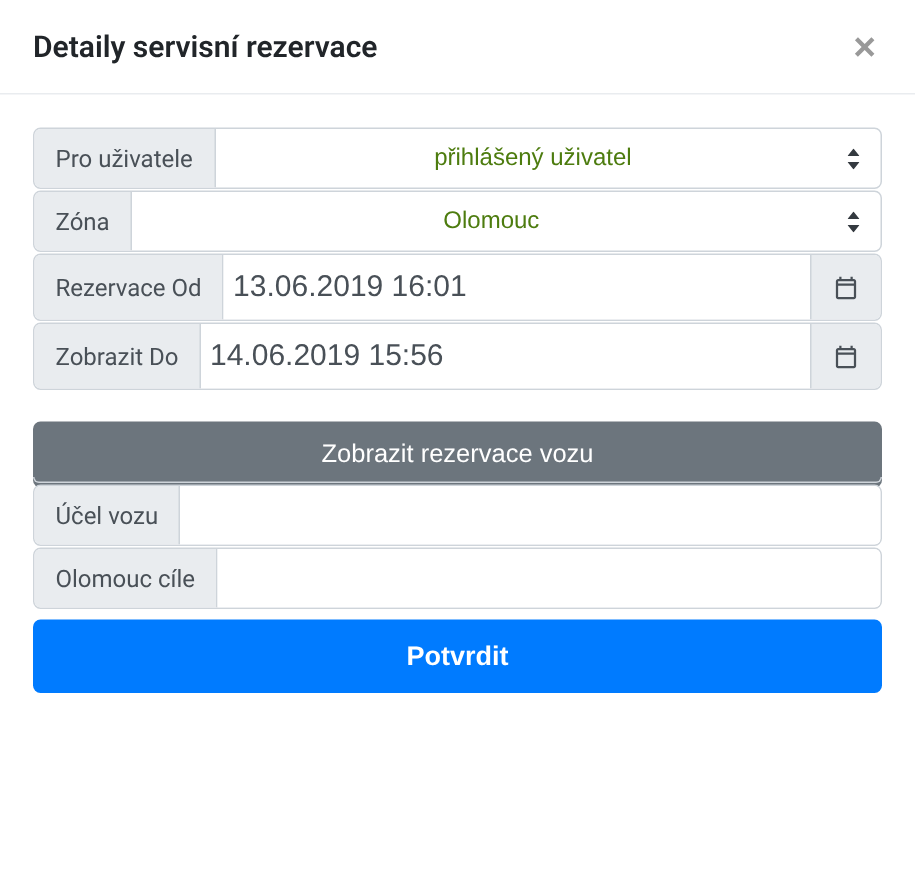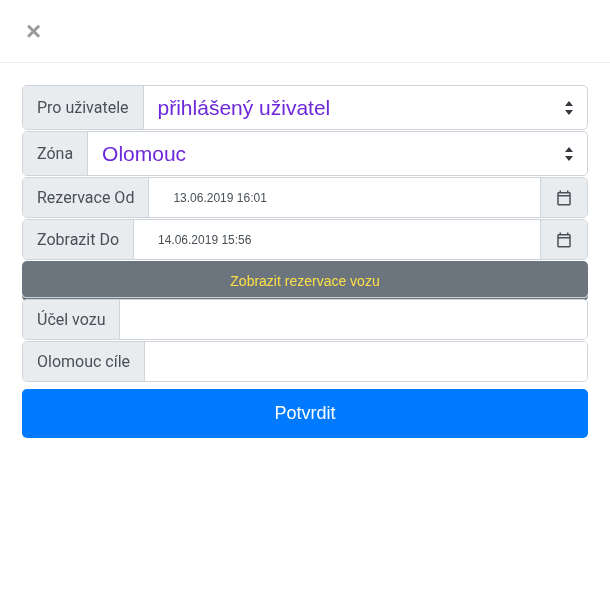--- a/index.html
+++ b/index.html
@@ -68,42 +68,43 @@
     display: flex;
     align-items: center;
   }
   .select-field {
     appearance: none;
     -webkit-appearance: none;
     width: 100%;
     border: none;
     background: transparent;
     padding: 10px 34px 10px 14px;
-    font-size: 21px;
-    color: #6d28d9;
+    font-size: 16px;
+    color: #4d7c0f;
     cursor: pointer;
     outline: none;
+    text-align: center;
   }
   .select-caret {
     position: absolute;
     right: 14px;
     top: 50%;
     transform: translateY(-50%);
     pointer-events: none;
     color: #343a40;
   }
   .select-caret svg {
     display: block;
     width: 8px;
     height: 14px;
   }
   .text-value {
     flex: 1;
-    padding: 10px 24px;
-    font-size: 12px;
+    padding: 10px 6px;
+    font-size: 20px;
     color: #495057;
     border: none;
     outline: none;
     background: #fff;
   }
   .cal-btn {
     background: #e9ecef;
     border: none;
     border-left: 1px solid #ced4da;
     padding: 0 14px;
@@ -114,26 +115,27 @@
     color: #495057;
   }
   .cal-btn svg {
     width: 18px;
     height: 18px;
     display: block;
   }
   .btn-dark {
     width: 100%;
     background: #6c757d;
-    color: #fde047;
+    color: #ffffff;
     border: none;
     border-radius: 5px;
     padding: 12px 0;
-    font-size: 14px;
-    cursor: pointer;
+    font-size: 17px;
+    cursor: pointer;
+    margin-top: 20px;
   }
   .gap-after-dark {
     height: 4px;
     border: 1px solid #ced4da;
     border-top: none;
     border-radius: 0 0 5px 5px;
     margin-top: -8px;
   }
   .text-input {
     flex: 1;
@@ -147,28 +149,30 @@
   .btn-primary {
     width: 100%;
     background: #007bff;
     color: #fff;
     border: none;
     border-radius: 5px;
     padding: 14px 0;
     font-size: 18px;
     cursor: pointer;
     margin-top: 6px;
+    font-weight: bold;
   }
 </style>
 </head>
 <body>
 
 <div class="modal">
 
   <div class="modal-header">
+    <h2 class="modal-title">Detaily servisní rezervace</h2>
     <button class="close-btn">
       <span>×</span>
     </button>
   </div>
 
   <div class="modal-body">
 
     <div class="input-group">
       <div class="input-group-label">Pro uživatele</div>
       <div class="select-wrap">

